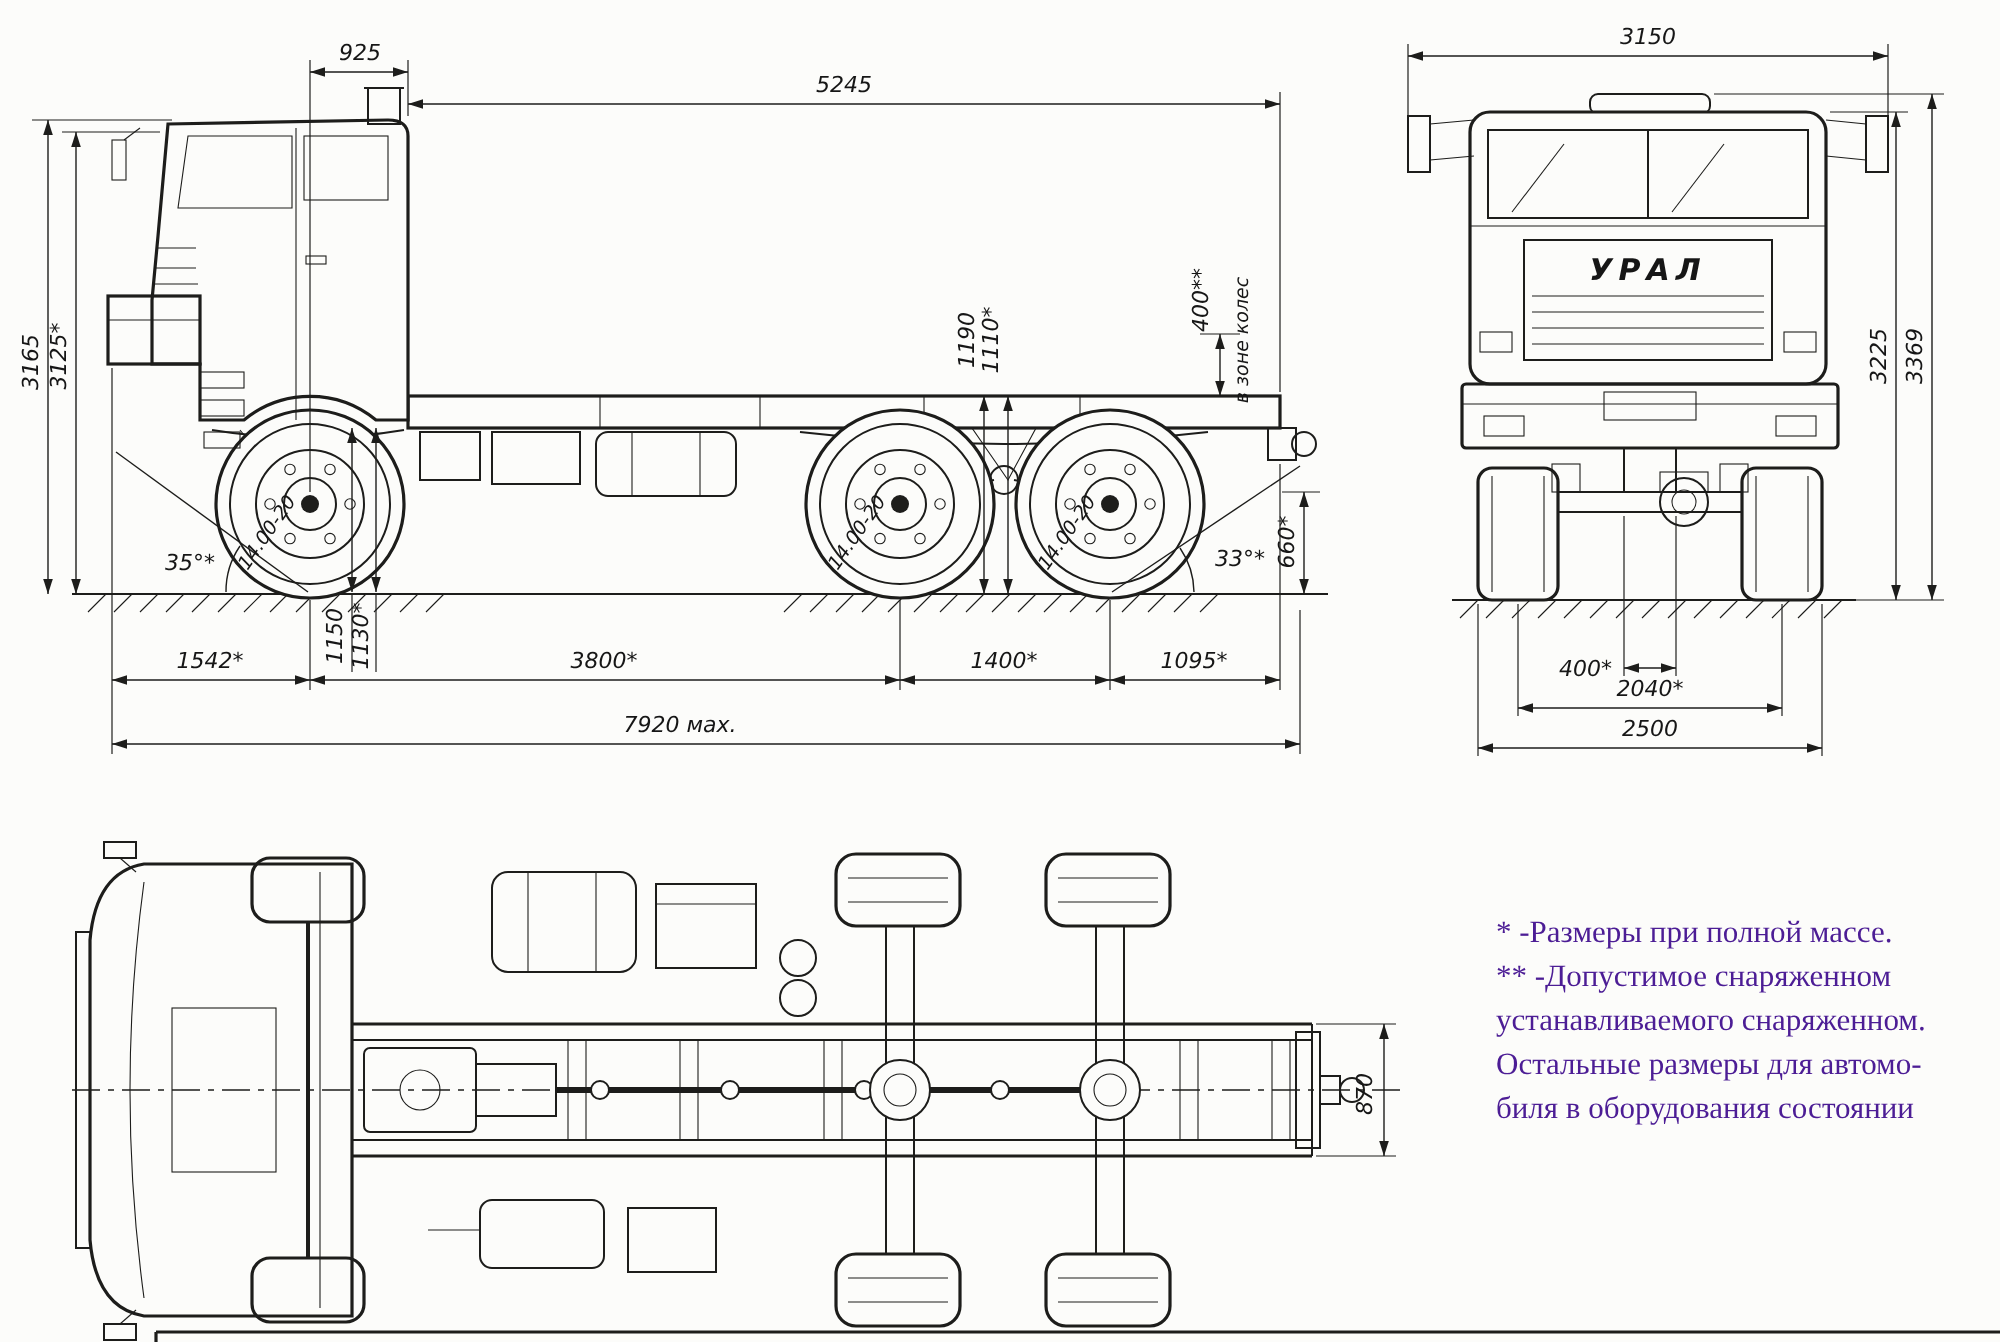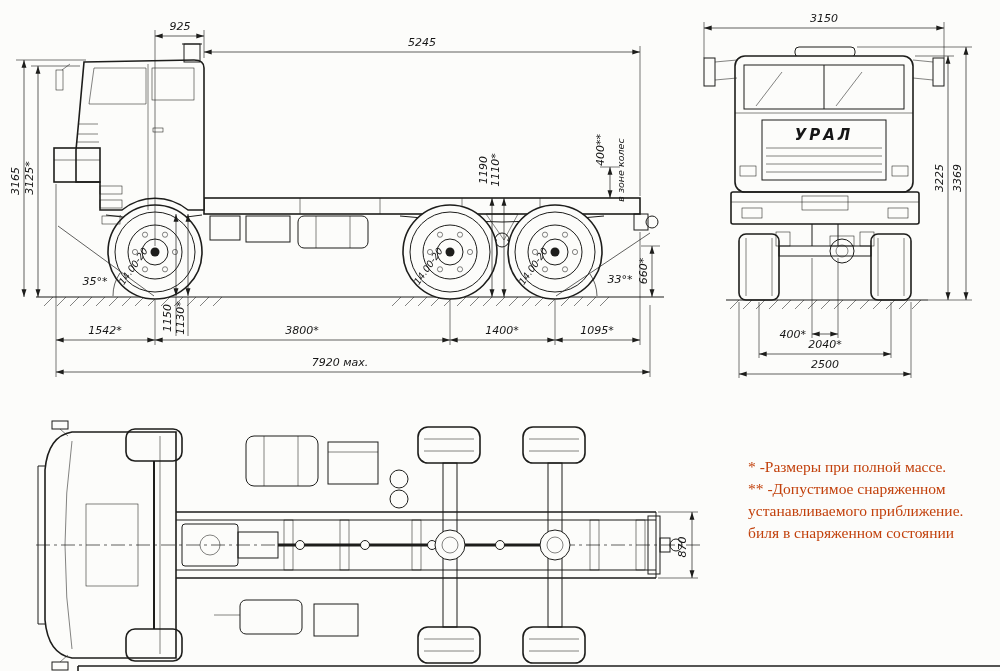--- a/index.html
+++ b/index.html
@@ -16,21 +16,21 @@
   .ext{stroke-width:.6;}
   .paper{fill:#fcfcfa;}
   .fillink{fill:#1d1d1b;stroke:none;}
   .dash{stroke-dasharray:14 4 3 4;stroke-width:.7;}
   text{stroke:none;fill:#161616;}
   .dimtxt{font:italic 11px "DejaVu Sans",sans-serif;text-anchor:middle;}
   .sm{font-size:9.5px;}
   .grille{font:italic 700 15px "DejaVu Sans",sans-serif;text-anchor:middle;letter-spacing:3px;
           paint-order:stroke;stroke:#fcfcfa;stroke-width:4px;fill:#161616;}
   
-  .notes{position:absolute;left:748px;top:456px;width:250px;color:#c2410c;
+  .notes{position:absolute;left:748px;top:456px;width:250px;color:#4c1d95;
          font-family:"Liberation Serif",serif;font-size:15.5px;line-height:1.42;}
 </style>
 </head>
 <body>
 
 <div class="stage">
 <svg width="1000" height="671" viewBox="0 0 1000 671">
   <defs>
     <marker id="arr" viewBox="0 0 10 8" refX="10" refY="4" markerWidth="11" markerHeight="9" orient="auto-start-reverse">
       <path d="M0,0.8 L10,4 L0,7.2 Z" class="fillink"></path>
@@ -378,16 +378,17 @@
 
   <g>
     <line x1="78" y1="666" x2="1000" y2="666" class="w15"></line>
     <line x1="78" y1="666" x2="78" y2="671" class="w15"></line>
   </g>
 </svg>
 
 <div class="notes">
   <div>* -Размеры при полной массе.</div>
   <div>** -Допустимое снаряженном</div>
-  <div>устанавливаемого приближение.</div>
-  <div>биля в снаряженном состоянии</div>
+  <div>устанавливаемого снаряженном.</div>
+  <div>Остальные размеры для автомо-</div>
+  <div>биля в оборудования состоянии</div>
 </div>
 </div>
 
 </body></html>

